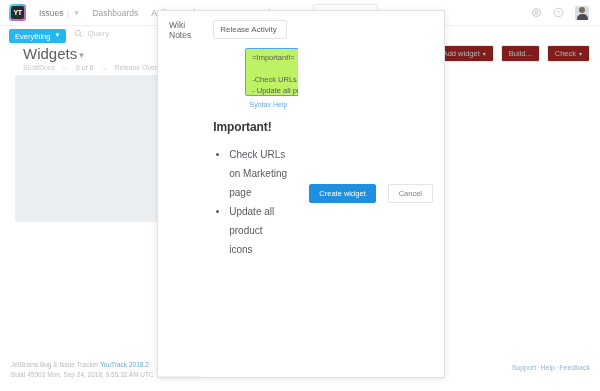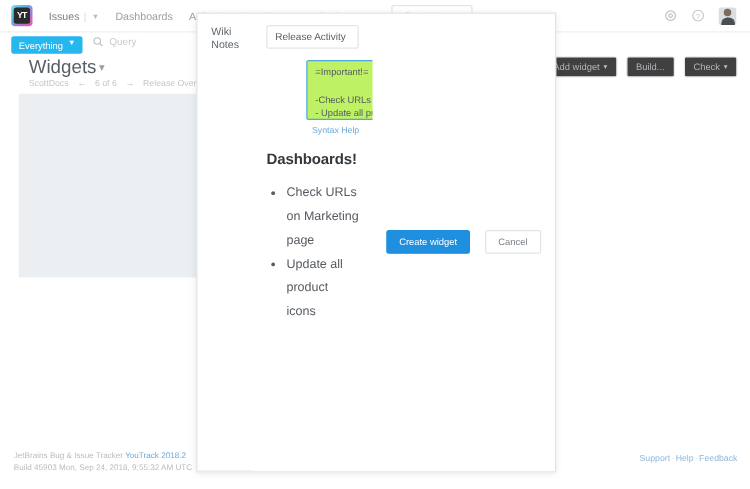--- a/index.html
+++ b/index.html
@@ -193,21 +193,21 @@
   
   .toolbar {
     position: absolute;
     top: 45px; right: 10px;
     display: flex;
     gap: 7px;
   }
   .tb-btn {
     border: 1px solid #e6e9ec;
     border-radius: 2px;
-    background: #404040;
+    background: #7f1d1d;
     font-size: 7.5px;
     color: #b0b5ba;
     padding: 3px 7px;
     white-space: nowrap;
     cursor: pointer;
     display: flex;
     align-items: flex-end;
     gap: 3px;
   }
 
@@ -445,21 +445,21 @@
 
 -Check URLs on Marketing page
 - Update all product icons" style="">=Important!=
 
 -Check URLs on Marketing page
 - Update all product icons</textarea>
 
     <div class="syntax-help">Syntax Help</div>
 
     <div class="preview">
-      <h2>Dashboards!</h2>
+      <h2>Important!</h2>
       <ul>
         <li>Check URLs on Marketing page</li>
         <li>Update all product icons</li>
       </ul>
     </div>
   </div>
 
   <div class="dialog-footer">
     <button class="btn-primary">Create widget</button>
     <button class="btn-secondary">Cancel</button>

